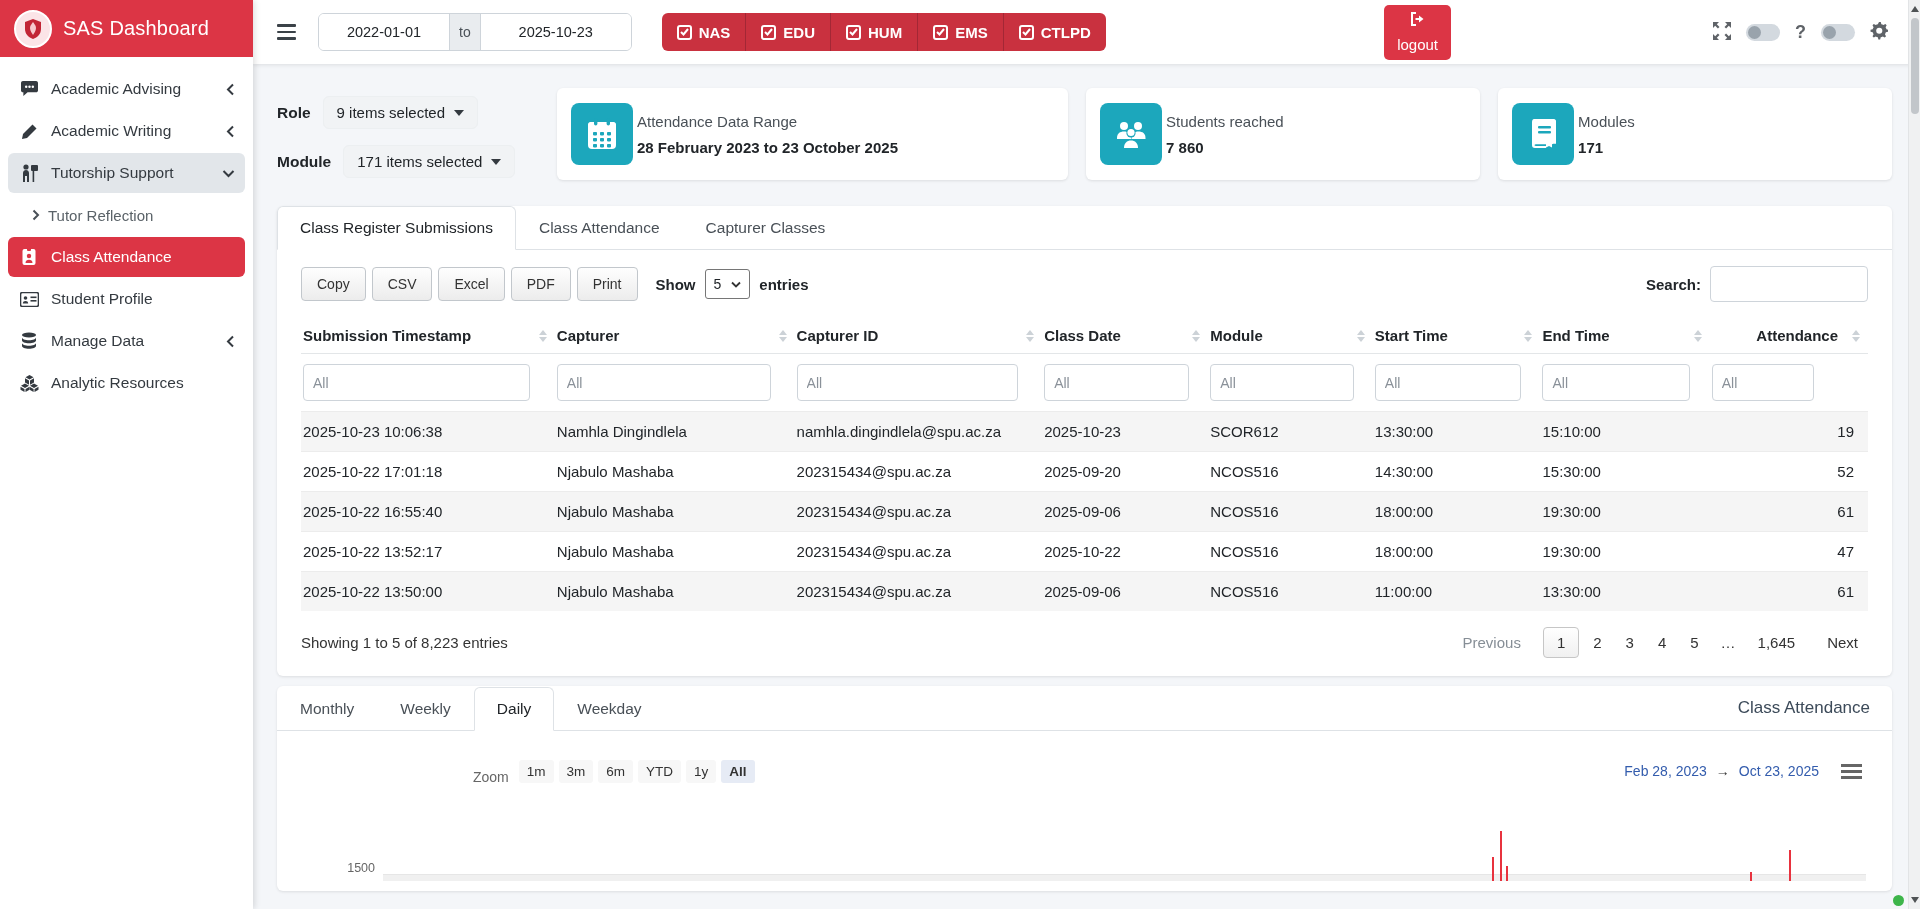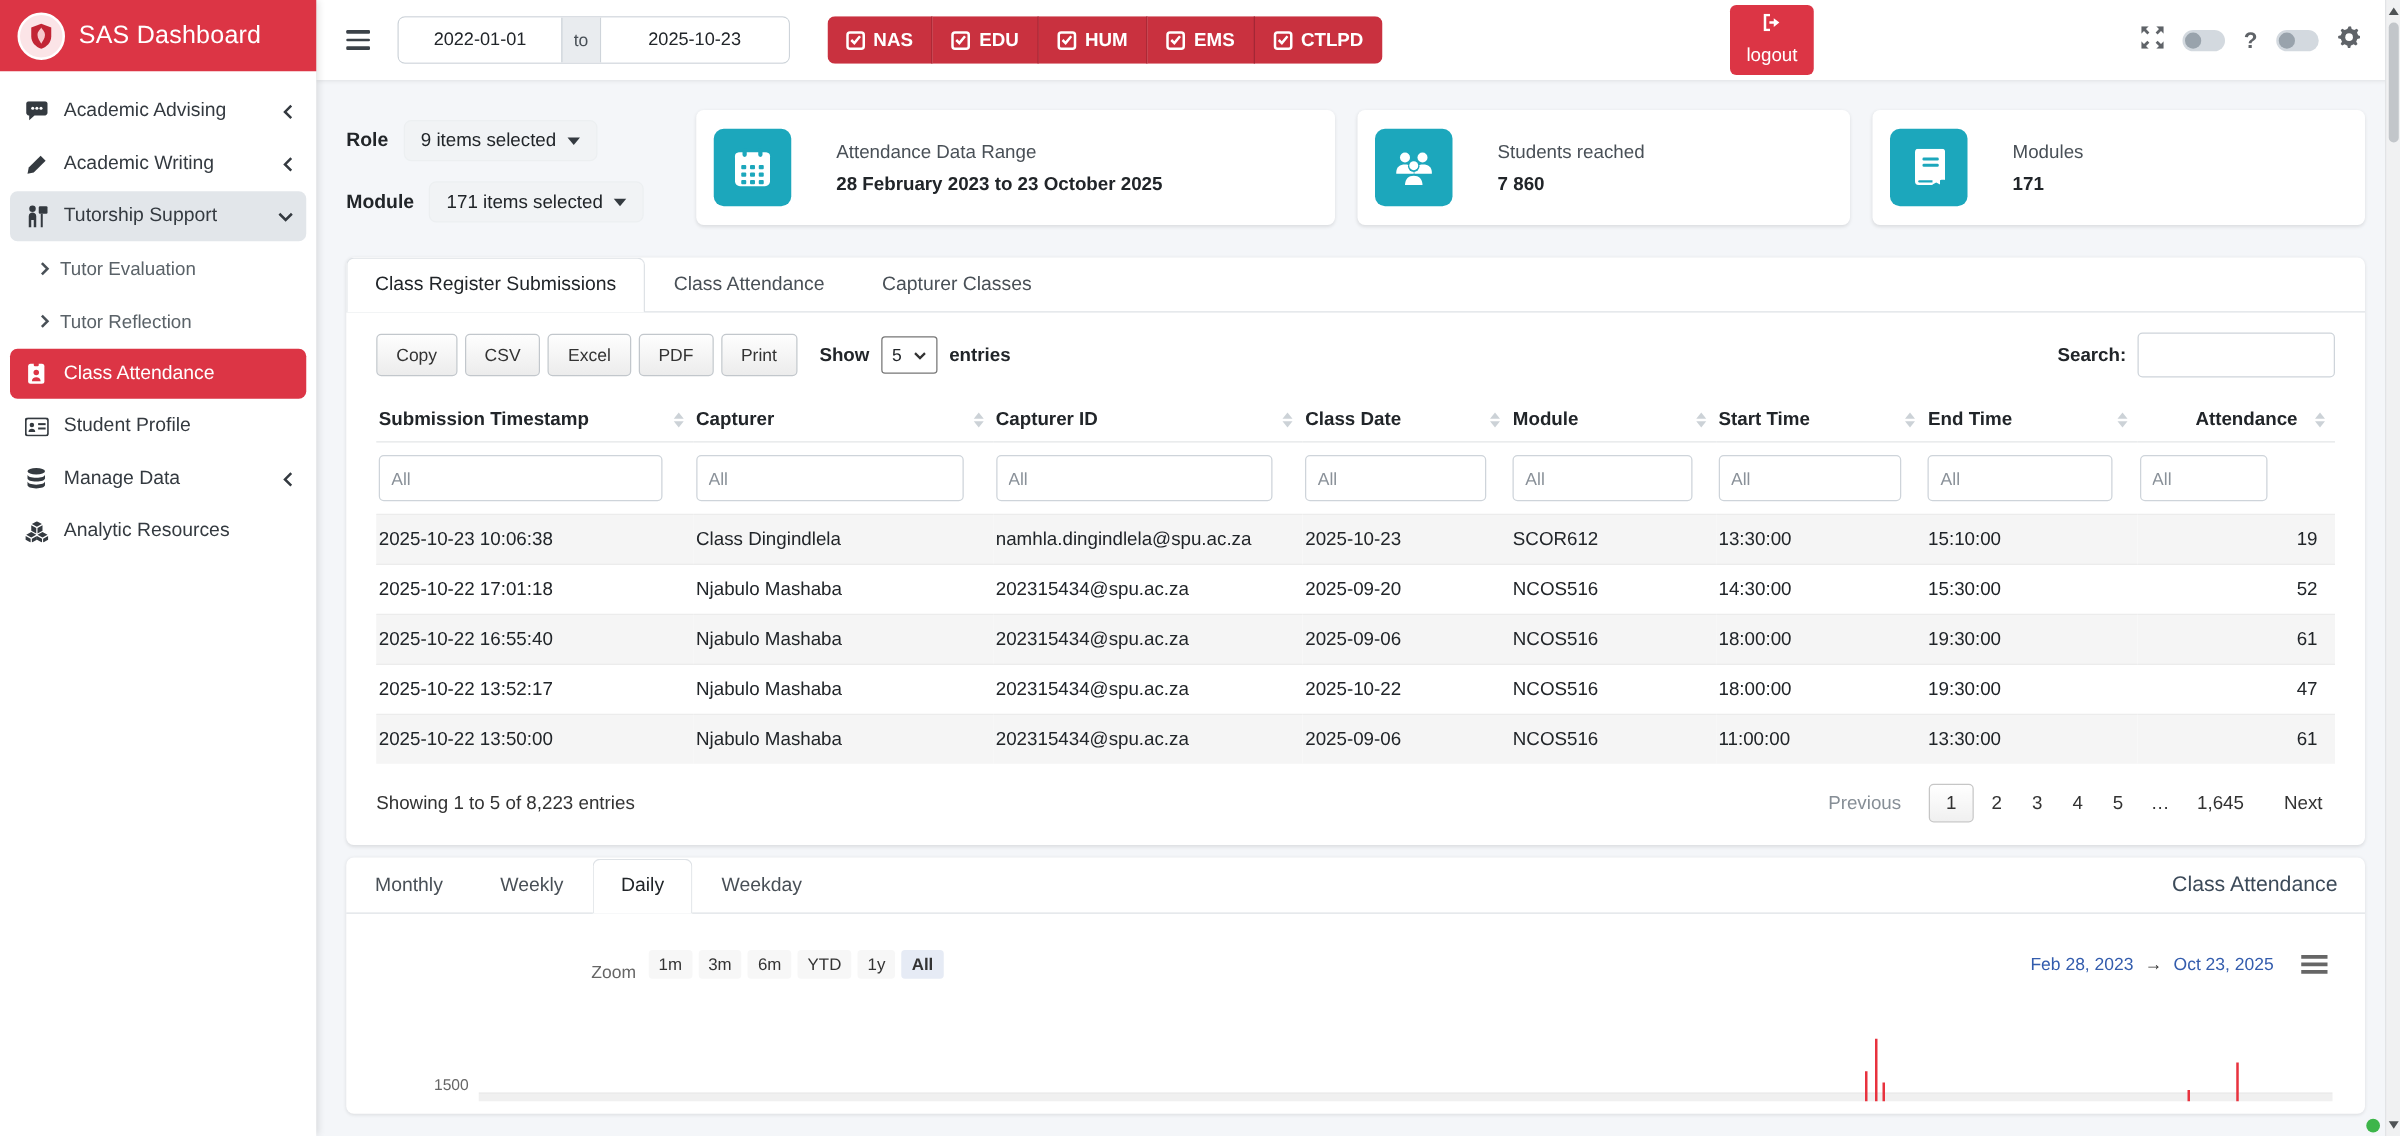--- a/index.html
+++ b/index.html
@@ -45,21 +45,21 @@
 
   
   .content { padding:24px 28px 0 24px; }
   .top-row { display:flex; gap:20px; margin-bottom:26px; }
   .filter-col { width:260px; display:flex; flex-direction:column; gap:16px; padding-top:8px; }
   .f-row { display:flex; align-items:center; gap:12px;text-align:right; }
   .f-row .f-lbl { font-weight:700; font-size:15.5px; color:#212529; }
   .dd-btn { background:#f1f3f5; border:1px solid #eceff1; border-radius:6px; padding:7px 13px; font-size:15px; color:#212529; display:flex; align-items:center; gap:9px; cursor:pointer; }
   .caret { width:0; height:0; border-left:5px solid transparent; border-right:5px solid transparent; border-top:6px solid #343a40; }
   .cards { flex:1; display:flex; gap:18px; }
-  .card { background:#fff; border-radius:6px; box-shadow:0 1px 3px rgba(0,0,0,.1); padding:14px; display:flex; align-items:center; gap:36px; height:92px; }
+  .card { background:#fff; border-radius:6px; box-shadow:0 1px 3px rgba(0,0,0,.1); padding:14px; display:flex; align-items:center; gap:4px; height:92px; }
   .card.wide { flex:1.32; } .card.std { flex:1; }
   .tile { width:62px; height:62px; border-radius:8px; background:#1ca7bc; display:flex; align-items:center; justify-content:center; color:#fff; flex:0 0 auto; }
   .card-title { font-size:15px; color:#495057; }
   .card-value { font-size:15px; font-weight:700; color:#212529; margin-top:9px; }
 
   
   .panel { background:#fff; border-radius:6px; box-shadow:0 1px 3px rgba(0,0,0,.1); margin-bottom:10px; }
   .tabs { display:flex; border-bottom:1px solid #dee2e6; align-items:flex-end; padding:0;text-align:right; }
   .tab { padding:12px 22px; font-size:15.5px; color:#495057; cursor:pointer; border:1px solid transparent; margin-bottom:-1px; }
   .tab.active { background:#fff; color:#212529; border-color:#dee2e6 #dee2e6 #fff; border-radius:6px 6px 0 0; }
@@ -184,28 +184,20 @@
             </svg>
         </span>
         <span class="lbl">Tutorship Support</span>
         <span class="chev">
           <svg width="13" height="9" viewBox="0 0 13 9">
               <polyline points="1.5,2 6.5,7 11.5,2" fill="none" stroke="#343a40" stroke-width="2"></polyline>
             </svg>
         </span>
       </div>
 
-      <div class="nav-sub">
-        <span class="chev-r">
-          <svg width="8" height="12" viewBox="0 0 8 12">
-              <polyline points="1.5,1.5 6,6 1.5,10.5" fill="none" stroke="#495057" stroke-width="2"></polyline>
-            </svg>
-        </span>
-        <span>Tutor Evaluation</span>
-      </div>
 
       <div class="nav-sub">
         <span class="chev-r">
           <svg width="8" height="12" viewBox="0 0 8 12">
               <polyline points="1.5,1.5 6,6 1.5,10.5" fill="none" stroke="#495057" stroke-width="2"></polyline>
             </svg>
         </span>
         <span>Tutor Reflection</span>
       </div>
 
@@ -555,21 +547,21 @@
                 <td><input placeholder="All" style=""></td>
                 <td><input placeholder="All" style=""></td>
                 <td><input placeholder="All" style=""></td>
                 <td><input placeholder="All" style=""></td>
                 <td class="num"><input placeholder="All" style=""></td>
               </tr>
             </thead>
             <tbody>
                 <tr>
                   <td>2025-10-23 10:06:38</td>
-                  <td>Class Dingindlela</td>
+                  <td>Namhla Dingindlela</td>
                   <td>namhla.dingindlela@spu.ac.za</td>
                   <td>2025-10-23</td>
                   <td>SCOR612</td>
                   <td>13:30:00</td>
                   <td>15:10:00</td>
                   <td class="num">19</td>
                 </tr>
                 <tr>
                   <td>2025-10-22 17:01:18</td>
                   <td>Njabulo Mashaba</td>

